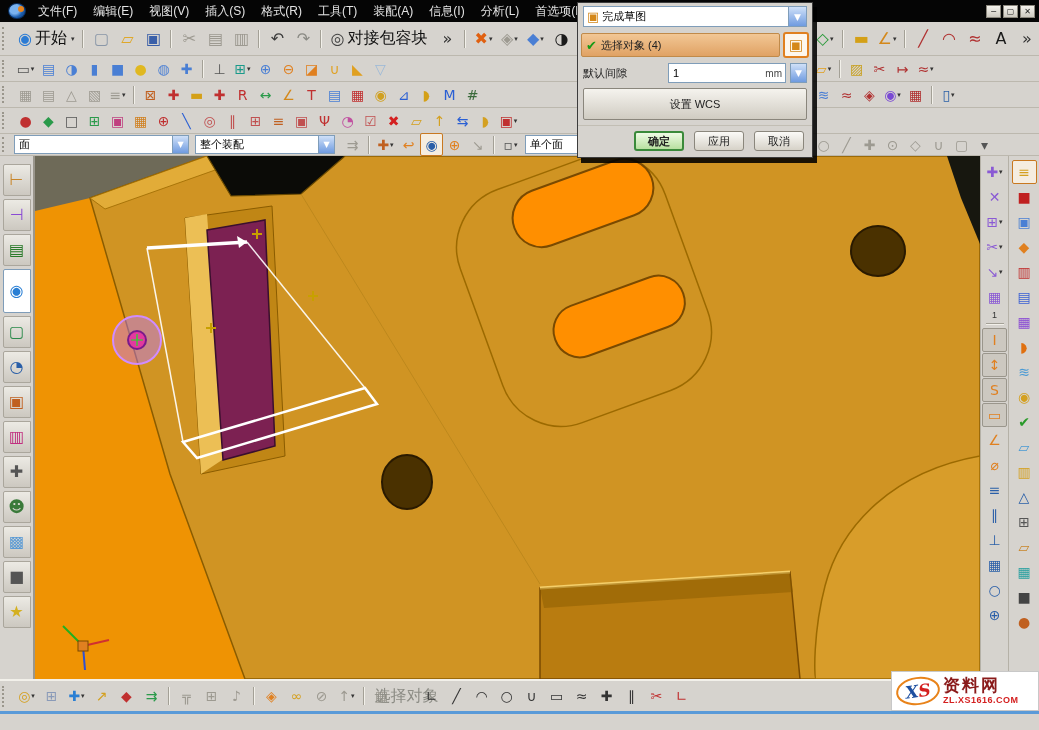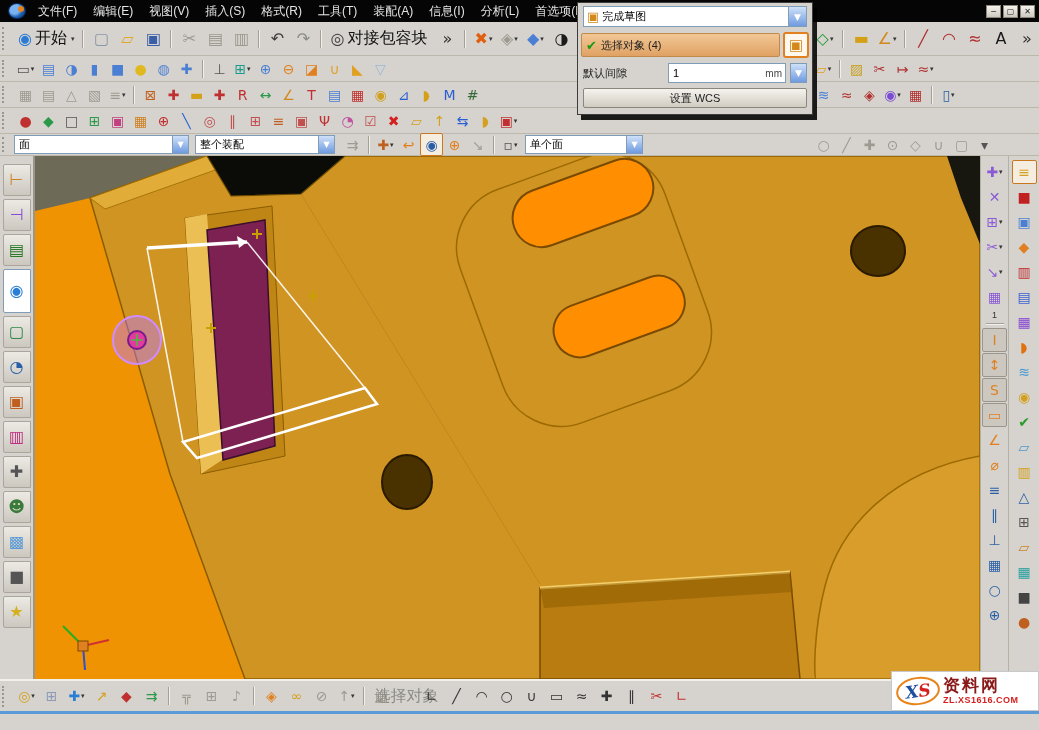--- a/index.html
+++ b/index.html
@@ -82,21 +82,21 @@
   .dlg-select .chk { color:#169a16; font-size:13px; font-family:"DejaVu Sans",sans-serif; }
   .dlg-select .txt { font-size:11px; color:#222; }
   .dlg-cube-btn { width:26px; height:26px; border:2px solid #e08020; border-radius:3px; background:#fdf7ee; display:flex; align-items:center; justify-content:center; font-size:15px; color:#d4881a; font-family:"DejaVu Sans",sans-serif; }
   .dlg-gap-row { display:flex; align-items:center; padding:3px 5px; gap:4px; }
   .dlg-gap-row .lbl { font-size:11px; color:#222; flex:1; }
   .dlg-field { display:flex; align-items:center; width:118px; height:20px; background:#fff; border:1px solid #7f9db9; }
   .dlg-field .fval { flex:1; font-size:11px; padding-left:4px; color:#000; }
   .dlg-field .unit { font-size:10px; color:#444; padding-right:3px; }
   .blue-drop { width:17px; height:20px; background:linear-gradient(#cfe0f8,#6f9be0); border:1px solid #7f9db9; color:#fff; font-size:9px; display:flex; align-items:center; justify-content:center; font-family:"DejaVu Sans",sans-serif; }
   .dlg-wcs-row { padding:2px 5px; }
-  .dlg-wcs { width:100%; height:20px; background:linear-gradient(#f5f3ee,#d0ccc2); border:1px solid #8a867c; border-radius:2px; font-size:11px; color:#222; display:flex; align-items:center; justify-content:center; }
+  .dlg-wcs { width:100%; height:32px; background:linear-gradient(#f5f3ee,#d0ccc2); border:1px solid #8a867c; border-radius:2px; font-size:11px; color:#222; display:flex; align-items:center; justify-content:center; }
   .dlg-btnrow { display:flex; justify-content:flex-end; gap:10px; padding:5px 8px 2px; border-top:1px solid #c2beb4; margin-top:3px; }
   .dlg-btn { min-width:50px; height:20px; padding:0 8px; border:1px solid #8a867c; border-radius:3px; background:linear-gradient(#fbfaf7,#d6d2c8); font-size:11px; color:#222; display:flex; align-items:center; justify-content:center; }
   .dlg-btn.ok { border:2px solid #3a8a3a; background:linear-gradient(#eefbe4,#b8e0a0); font-weight:bold; }
 </style>
 </head>
 <body>
 
 <div id="app">
 
   <div class="menubar">
@@ -887,15 +887,20 @@
       <span class="lbl">默认间隙</span>
       <span class="dlg-field">
         <span class="fval">1</span>
         <span class="unit">mm</span>
       </span>
       <span class="blue-drop">▼</span>
     </div>
     <div class="dlg-wcs-row">
       <div class="dlg-wcs">设置 WCS</div>
     </div>
+    <div class="dlg-btnrow">
+      <span class="dlg-btn ok">确定</span>
+      <span class="dlg-btn">应用</span>
+      <span class="dlg-btn">取消</span>
+    </div>
   </div>
 
 </div>
 
 </body></html>

